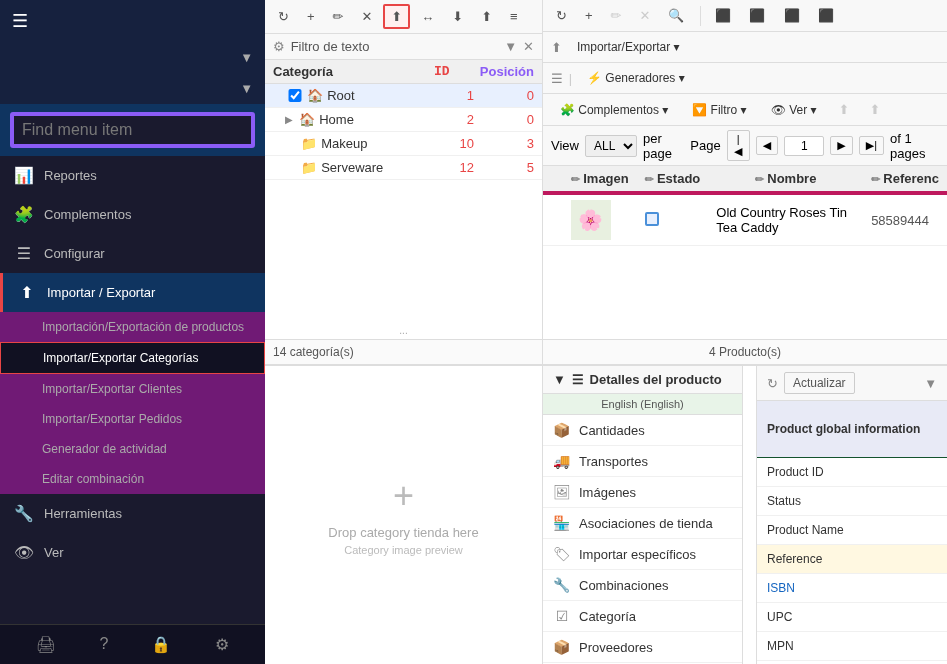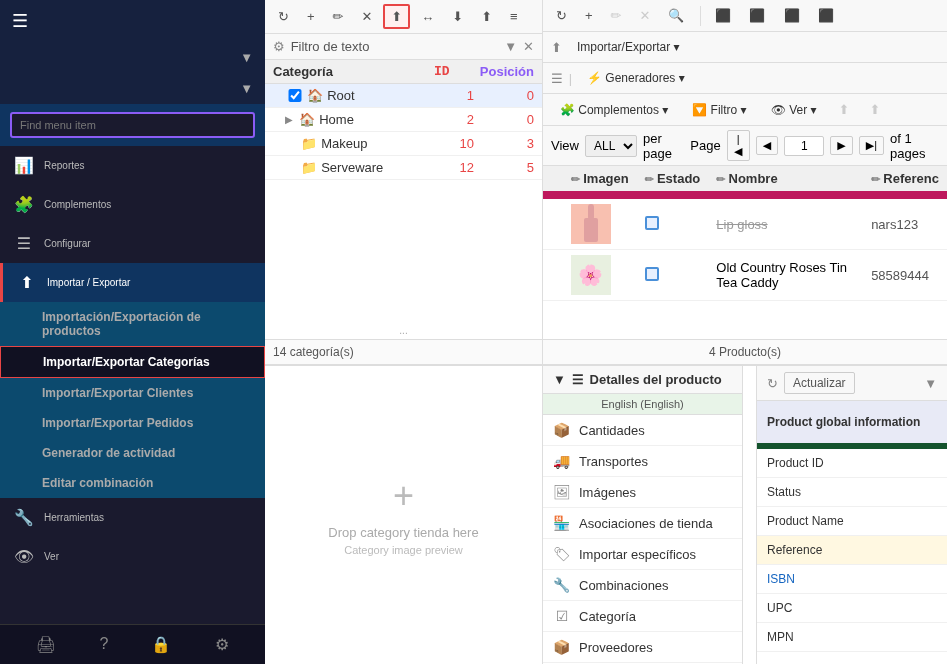--- a/index.html
+++ b/index.html
@@ -33,43 +33,43 @@
       color: #aaa;
       font-size: 12px;
     }
     .sidebar-search {
       padding: 8px 10px;
       background: #0f3460;
     }
     .sidebar-search input {
       width: 100%;
       background: #1a1a2e;
-      border: 2px solid #8b5cf6;
+      border: 4px solid #8b5cf6;
       color: #ccc;
       padding: 5px 8px;
       border-radius: 3px;
-      font-size: 11px;
+      font-size: 16px;
     }
     .sidebar-search input::placeholder { color: #777; }
     .sidebar-menu { flex: 1; overflow-y: auto; }
     .sidebar-menu::-webkit-scrollbar { width: 4px; }
     .sidebar-menu::-webkit-scrollbar-thumb { background: #333; }
     .menu-item {
       display: flex;
       align-items: center;
       gap: 10px;
       padding: 10px 14px;
       color: #bbb;
       cursor: pointer;
       transition: background 0.2s;
     }
     .menu-item.active { background: #0f3460; color: white; border-left: 3px solid #e84545; }
     .menu-item .icon { font-size: 16px; width: 20px; text-align: center; }
-    .menu-item .label { font-size: 10px; }
-    .submenu { background: #0c4a6e; font-weight: bold; }
+    .menu-item .label { font-size: 13px; }
+    .submenu { background: #701a75; }
     .submenu-item {
       padding: 8px 14px 8px 42px;
       color: #aaa;
       cursor: pointer;
       display: block;
       font-size: 12px;
     }
     .submenu-item.active { color: white; border: 1px solid #e84545; background: #111122; }
     .sidebar-footer {
       background: #111122;
@@ -242,23 +242,23 @@
       background: none;
       border: 1px solid #ccc;
       cursor: pointer;
       font-size: 11px;
       border-radius: 2px;
     }
     .products-table { flex: 1; overflow-y: auto; }
     .products-table table { width: 100%; border-collapse: collapse; font-size: 12px; }
     .products-table th {
       background: #f0f0f0;
-      border-bottom: 8px solid #be185d;
+      border-bottom: 4px solid #be185d;
       padding: 5px 8px;
-      text-align: left;
+      text-align: center;
       font-weight: bold;
       color: #333;
       white-space: nowrap;
     }
     .products-table th .edit-icon { color: #888; font-size: 11px; margin-right: 3px; }
     .products-table td { padding: 5px 8px; border-bottom: 1px solid #f0f0f0; vertical-align: middle; }
     .prod-img-placeholder {
       width: 40px; height: 40px;
       background: #f0f0f0;
       display: flex; align-items: center; justify-content: center;
@@ -362,25 +362,25 @@
       padding: 3px 8px;
       background: none;
       border: 1px solid #ccc;
       cursor: pointer;
       font-size: 12px;
       border-radius: 2px;
       color: #555;
     }
     .info-section-title {
       background: #e8eaf6;
-      padding: 14px 10px;
+      padding: 21px 10px;
       font-size: 12px;
       font-weight: bold;
       color: #333;
-      border-bottom: 6px solid #14532d;
+      border-bottom: 1px solid #14532d;
     }
     .info-field {
       padding: 7px 10px;
       border-bottom: 1px solid #f0f0f0;
       font-size: 12px;
       color: #333;
       cursor: pointer;
     }
     .info-field.highlighted { background: #fff8e1; }
     .info-field.isbn-highlight { color: #1565c0; }
@@ -562,40 +562,20 @@
           <thead>
             <tr>
               <th style="width:20px;"></th>
               <th><span class="edit-icon">✏</span><span>Imagen</span></th>
               <th><span class="edit-icon">✏</span><span>Estado</span></th>
               <th><span class="edit-icon">✏</span><span>Nombre</span></th>
               <th><span class="edit-icon">✏</span><span>Referenc</span></th>
             </tr>
           </thead>
           <tbody>
-            <tr>
-              <td></td>
-              <td>
-                <div class="prod-img-placeholder" style="background:#f8c0b0; font-size:18px; display:flex; align-items:center; justify-content:center;">
-                  <svg width="30" height="40" viewBox="0 0 30 40">
-                      <rect x="12" y="0" width="6" height="16" rx="3" fill="#e0a0a0"></rect>
-                      <rect x="8" y="14" width="14" height="24" rx="2" fill="#e0a0a0"></rect>
-                    </svg>
-                </div>
-              </td>
-              <td>
-                <div class="status-icon checked"></div>
-              </td>
-              <td>
-                <span class="prod-name-strikethrough">Lip gloss</span>
-              </td>
-              <td>
-                <span class="prod-ref">nars123</span>
-              </td>
-            </tr>
             <tr>
               <td></td>
               <td>
                 <div class="prod-img-placeholder" style="background:#e8f0e0; font-size:20px;">
                   🌸
                 </div>
               </td>
               <td>
                 <div class="status-icon checked"></div>
               </td>

